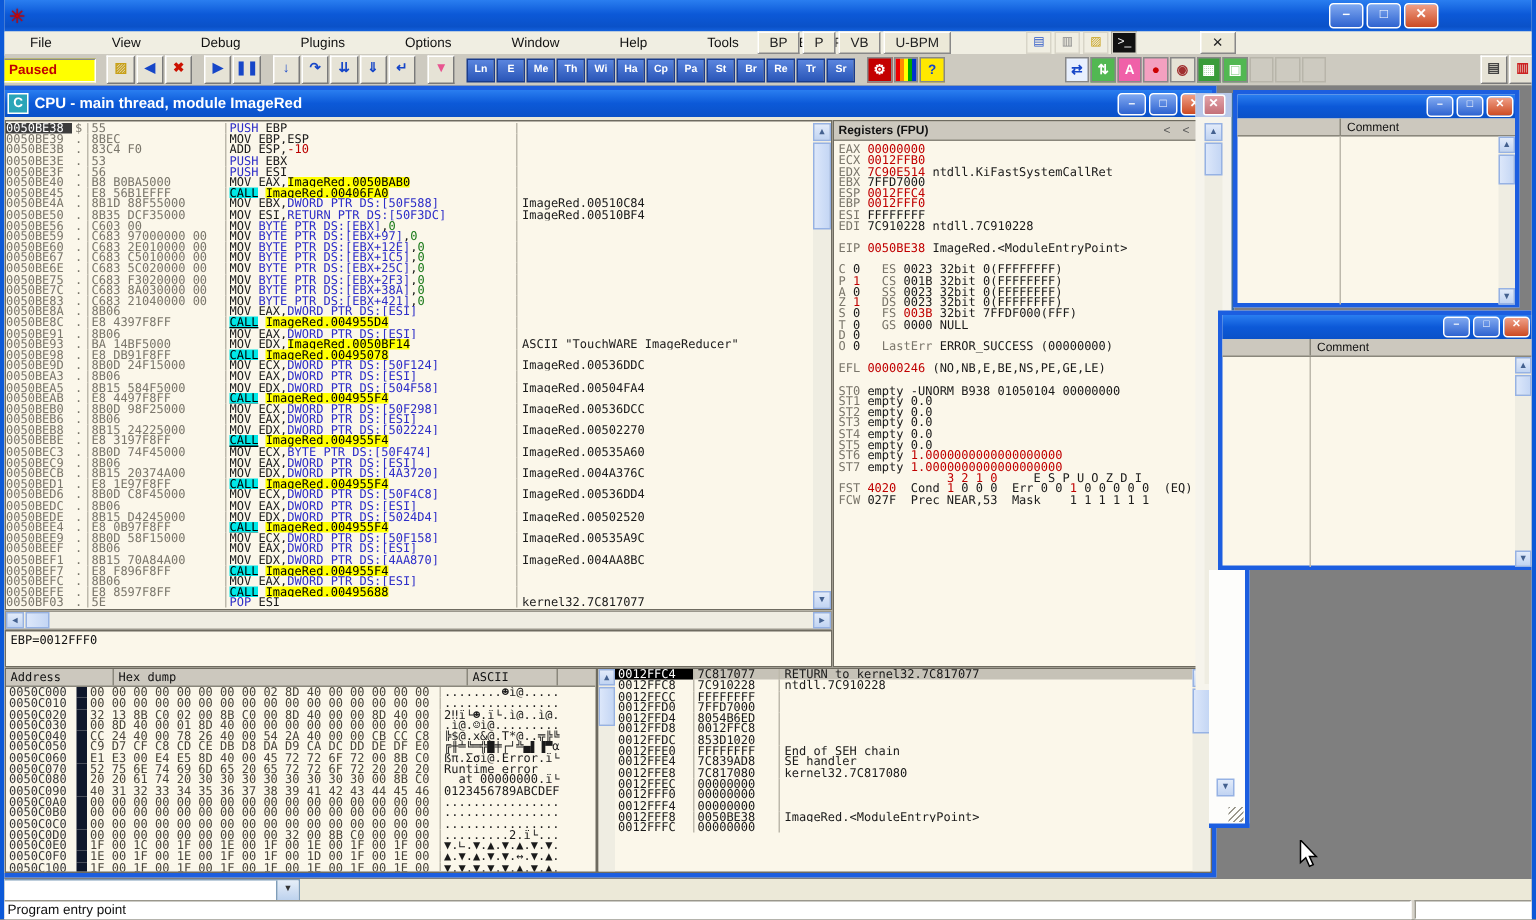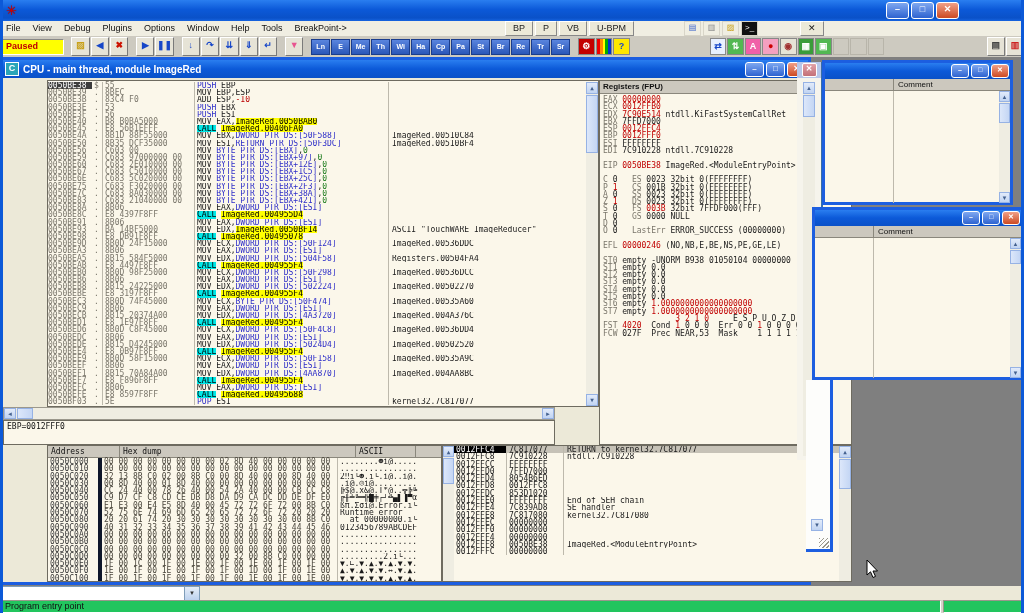--- a/index.html
+++ b/index.html
@@ -15,21 +15,21 @@
   .app-icon{color:#D40000;font-size:13px;line-height:13px;margin-left:3px;text-shadow:0 0 1px #700;}
   .t-btns{margin-left:auto;display:flex;gap:2px;margin-right:62px;}
   .xpbtn{width:21px;height:15px;border-radius:3px;border:1px solid #fff;
     background:linear-gradient(180deg,#7FA8F0,#2E63D0);color:#fff;font-size:9px;line-height:13px;
     text-align:center;font-weight:bold;}
   .xpbtn.close{background:linear-gradient(180deg,#F0A088,#CC4A22);}
 
   
   .menubar{position:absolute;left:-3px;top:21px;width:1024px;height:15px;background:#F0EEE2;
     border-bottom:1px solid #C8C5BA;display:flex;align-items:center;font-size:9px;}
-  .menu-item{padding:0 6px;line-height:15px;color:#111;}
+  .menu-item{padding:0 20px;line-height:15px;color:#111;}
   .menu-right{position:absolute;left:505px;top:0;height:15px;display:flex;align-items:center;}
   .mbtn{font-size:9px;line-height:13px;height:13px;padding:0 7px;margin-right:2px;background:#ECE9D8;
     border:1px solid #fff;border-right-color:#888;border-bottom-color:#888;color:#222;}
   .mico{width:15px;height:13px;margin-right:2px;border:1px solid #D8D5C8;font-size:8px;line-height:12px;text-align:center;}
   .menu-close{margin-left:40px;}
 
   
   .toolbar{position:absolute;left:-3px;top:36px;width:1024px;height:21px;background:#CDCAC0;
     border-bottom:1px solid #9A978C;display:flex;align-items:center;}
   .paused{width:66px;height:14px;background:#FFFF00;border:1px solid #888;border-bottom-color:#fff;border-right-color:#fff;
@@ -59,31 +59,31 @@
   .cpu-window{position:absolute;left:0;top:0;width:811px;height:528px;border:3px solid #1C5EE0;
     background:#ECE9D8;box-sizing:border-box;}
   .cpu-title{height:18px;background:linear-gradient(180deg,#2A7EF0 0%,#0C59D8 50%,#0A51C8 100%);
     display:flex;align-items:center;color:#fff;font-weight:bold;font-size:10px;}
   .cpu-ico{width:12px;height:12px;background:#2AA5B8;border:1px solid #fff;color:#fff;font-size:9px;
     line-height:11px;text-align:center;margin:0 4px 0 2px;font-weight:bold;}
   .cpu-btns{margin-left:auto;display:flex;gap:2px;margin-right:2px;}
   .xpbtn.small{width:17px;height:13px;line-height:11px;font-size:8px;}
   .cpu-body{position:relative;width:805px;height:504px;background:#ECE9D8;}
 
-  .pane{position:absolute;background:#FBF7EA;border:1px solid #6E6B60;box-sizing:border-box;overflow:hidden;margin-left:44px;}
+  .pane{position:absolute;background:#FBF7EA;border:1px solid #6E6B60;box-sizing:border-box;overflow:hidden;}
   .disasm-pane{left:0;top:2px;width:552px;height:327px;}
   .da-rows{position:absolute;left:0;top:1px;right:12px;bottom:0;}
   .da-row{display:flex;height:7.2px;line-height:7.3px;font-size:8px;white-space:pre;}
   .da-a{width:44px;color:#7A766B;flex:none;}
   .da-a.sel{background:#3C3C3C;color:#fff;}
   .da-f{width:11px;color:#7A766B;border-right:1px solid #BDB9AC;flex:none;padding-left:2px;box-sizing:border-box;}
   .da-b{width:92px;color:#7A766B;border-right:1px solid #BDB9AC;flex:none;padding-left:2px;box-sizing:border-box;}
   .da-i{width:194px;color:#1A1A1A;border-right:1px solid #BDB9AC;flex:none;padding-left:2px;box-sizing:border-box;overflow:hidden;}
   .da-c{flex:1;color:#1A1A1A;padding-left:3px;overflow:hidden;}
-  .ic{background:#00E8E8;color:#000;} .iy{background:#FFFF00;color:#000;}
+  .ic{background:#00E8E8;color:#000;text-decoration:underline;} .iy{background:#FFFF00;color:#000;}
   .ib{color:#2E2EC8;} .ig{color:#1A7A1A;} .ir{color:#BB0000;}
 
   
   .sb{position:absolute;background:#EFEDE2;}
   .sb-v{width:12px;}
   .sb-btn{position:absolute;width:12px;height:12px;background:linear-gradient(180deg,#E2EBFA,#C1D4F2);
     border:1px solid #96B2E4;color:#44618F;font-size:6px;line-height:10px;text-align:center;box-sizing:border-box;}
   .sb-thumb{position:absolute;background:linear-gradient(90deg,#DCE7FA,#C4D6F4);border:1px solid #96B2E4;box-sizing:border-box;}
   .da-vscroll{right:0;top:1px;bottom:0;}
   .hscroll{left:0;top:329px;width:552px;height:13px;background:#EFEDE2;position:absolute;border:1px solid #9A978C;box-sizing:border-box;}
@@ -100,21 +100,21 @@
   .reg-lines{padding:2px 0 0 3px;}
   .reg-line{height:7.3px;line-height:7.4px;font-size:8px;white-space:pre;}
   .seg-k{color:#1A1A1A;} .seg-g{color:#7A766B;} .seg-r{color:#C00000;}
 
   
   .dump-pane{left:0;top:367px;width:395px;height:137px;}
   .grid-head{display:flex;height:11px;background:#CCC8BE;border-bottom:1px solid #8A877C;
     font-size:8px;line-height:11px;color:#111;white-space:pre;}
   .gh-c{border-right:1px solid #8A877C;padding-left:3px;box-sizing:border-box;flex:none;}
   .du-row{display:flex;height:7.3px;line-height:7.4px;font-size:8px;white-space:pre;}
-  .du-a{width:54px;color:#3A3A3A;border-right:4px solid #0f172a;flex:none;padding-left:2px;box-sizing:border-box;}
+  .du-a{width:54px;color:#3A3A3A;border-right:7px solid #0f172a;flex:none;padding-left:2px;box-sizing:border-box;}
   .du-h{width:236px;color:#4A463C;border-right:1px solid #BDB9AC;flex:none;padding-left:2px;box-sizing:border-box;}
   .du-t{flex:1;color:#1A1A1A;padding-left:2px;overflow:hidden;}
 
   
   .stack-pane{left:395px;top:367px;width:410px;height:137px;}
   .st-rows{position:absolute;left:11px;top:0;right:12px;bottom:0;}
   .st-row{display:flex;height:7.3px;line-height:7.4px;font-size:8px;white-space:pre;}
   .st-row.hl{background:#C6C2B7;}
   .st-a{width:52px;color:#1A1A1A;flex:none;padding-left:2px;box-sizing:border-box;}
   .st-a.sel{background:#000;color:#fff;}
@@ -147,21 +147,21 @@
     border-right:3px solid #1C5EE0;border-bottom:3px solid #1C5EE0;box-sizing:border-box;}
   .grip{position:absolute;right:1px;bottom:1px;width:10px;height:10px;
     background:repeating-linear-gradient(135deg,#9A978C 0 1px,transparent 1px 3px);}
 
   
   .cursor{position:absolute;left:866px;top:503px;width:14px;height:21px;z-index:50;}
 
   
   .statusbar{position:absolute;left:-3px;top:600px;width:1024px;height:13px;background:#D6D2C9;display:flex;font-size:9px;}
   .status-cell{border:1px solid #9A978C;border-bottom-color:#fff;border-right-color:#fff;
-    background:#22c55e;line-height:11px;padding-left:4px;color:#111;box-sizing:border-box;}
+    background:#ffffff;line-height:11px;padding-left:4px;color:#111;box-sizing:border-box;}
   .status-left{width:941px;}
   .status-right{flex:1;margin-left:2px;}
 </style>
 </head>
 <body>
 
 <div class="screen">
 
   <div class="titlebar">
     <span class="app-icon">✳</span>
@@ -283,21 +283,21 @@
               <div class="da-row"><span class="da-a">0050BE75</span><span class="da-f">.</span><span class="da-b">C683 F3020000 00</span><span class="da-i">MOV <span class="ib">BYTE PTR DS:[EBX+2F3]</span>,<span class="ig">0</span></span><span class="da-c"></span></div>
               <div class="da-row"><span class="da-a">0050BE7C</span><span class="da-f">.</span><span class="da-b">C683 8A030000 00</span><span class="da-i">MOV <span class="ib">BYTE PTR DS:[EBX+38A]</span>,<span class="ig">0</span></span><span class="da-c"></span></div>
               <div class="da-row"><span class="da-a">0050BE83</span><span class="da-f">.</span><span class="da-b">C683 21040000 00</span><span class="da-i">MOV <span class="ib">BYTE PTR DS:[EBX+421]</span>,<span class="ig">0</span></span><span class="da-c"></span></div>
               <div class="da-row"><span class="da-a">0050BE8A</span><span class="da-f">.</span><span class="da-b">8B06</span><span class="da-i">MOV EAX,<span class="ib">DWORD PTR DS:[ESI]</span></span><span class="da-c"></span></div>
               <div class="da-row"><span class="da-a">0050BE8C</span><span class="da-f">.</span><span class="da-b">E8 4397F8FF</span><span class="da-i"><span class="ic">CALL</span> <span class="iy">ImageRed.004955D4</span></span><span class="da-c"></span></div>
               <div class="da-row"><span class="da-a">0050BE91</span><span class="da-f">.</span><span class="da-b">8B06</span><span class="da-i">MOV EAX,<span class="ib">DWORD PTR DS:[ESI]</span></span><span class="da-c"></span></div>
               <div class="da-row"><span class="da-a">0050BE93</span><span class="da-f">.</span><span class="da-b">BA 14BF5000</span><span class="da-i">MOV EDX,<span class="iy">ImageRed.0050BF14</span></span><span class="da-c">ASCII "TouchWARE ImageReducer"</span></div>
               <div class="da-row"><span class="da-a">0050BE98</span><span class="da-f">.</span><span class="da-b">E8 DB91F8FF</span><span class="da-i"><span class="ic">CALL</span> <span class="iy">ImageRed.00495078</span></span><span class="da-c"></span></div>
               <div class="da-row"><span class="da-a">0050BE9D</span><span class="da-f">.</span><span class="da-b">8B0D 24F15000</span><span class="da-i">MOV ECX,<span class="ib">DWORD PTR DS:[50F124]</span></span><span class="da-c">ImageRed.00536DDC</span></div>
               <div class="da-row"><span class="da-a">0050BEA3</span><span class="da-f">.</span><span class="da-b">8B06</span><span class="da-i">MOV EAX,<span class="ib">DWORD PTR DS:[ESI]</span></span><span class="da-c"></span></div>
-              <div class="da-row"><span class="da-a">0050BEA5</span><span class="da-f">.</span><span class="da-b">8B15 584F5000</span><span class="da-i">MOV EDX,<span class="ib">DWORD PTR DS:[504F58]</span></span><span class="da-c">Registers.00504FA4</span></div>
+              <div class="da-row"><span class="da-a">0050BEA5</span><span class="da-f">.</span><span class="da-b">8B15 584F5000</span><span class="da-i">MOV EDX,<span class="ib">DWORD PTR DS:[504F58]</span></span><span class="da-c">ImageRed.00504FA4</span></div>
               <div class="da-row"><span class="da-a">0050BEAB</span><span class="da-f">.</span><span class="da-b">E8 4497F8FF</span><span class="da-i"><span class="ic">CALL</span> <span class="iy">ImageRed.004955F4</span></span><span class="da-c"></span></div>
               <div class="da-row"><span class="da-a">0050BEB0</span><span class="da-f">.</span><span class="da-b">8B0D 98F25000</span><span class="da-i">MOV ECX,<span class="ib">DWORD PTR DS:[50F298]</span></span><span class="da-c">ImageRed.00536DCC</span></div>
               <div class="da-row"><span class="da-a">0050BEB6</span><span class="da-f">.</span><span class="da-b">8B06</span><span class="da-i">MOV EAX,<span class="ib">DWORD PTR DS:[ESI]</span></span><span class="da-c"></span></div>
               <div class="da-row"><span class="da-a">0050BEB8</span><span class="da-f">.</span><span class="da-b">8B15 24225000</span><span class="da-i">MOV EDX,<span class="ib">DWORD PTR DS:[502224]</span></span><span class="da-c">ImageRed.00502270</span></div>
               <div class="da-row"><span class="da-a">0050BEBE</span><span class="da-f">.</span><span class="da-b">E8 3197F8FF</span><span class="da-i"><span class="ic">CALL</span> <span class="iy">ImageRed.004955F4</span></span><span class="da-c"></span></div>
               <div class="da-row"><span class="da-a">0050BEC3</span><span class="da-f">.</span><span class="da-b">8B0D 74F45000</span><span class="da-i">MOV ECX,<span class="ib">BYTE PTR DS:[50F474]</span></span><span class="da-c">ImageRed.00535A60</span></div>
               <div class="da-row"><span class="da-a">0050BEC9</span><span class="da-f">.</span><span class="da-b">8B06</span><span class="da-i">MOV EAX,<span class="ib">DWORD PTR DS:[ESI]</span></span><span class="da-c"></span></div>
               <div class="da-row"><span class="da-a">0050BECB</span><span class="da-f">.</span><span class="da-b">8B15 20374A00</span><span class="da-i">MOV EDX,<span class="ib">DWORD PTR DS:[4A3720]</span></span><span class="da-c">ImageRed.004A376C</span></div>
               <div class="da-row"><span class="da-a">0050BED1</span><span class="da-f">.</span><span class="da-b">E8 1E97F8FF</span><span class="da-i"><span class="ic">CALL</span> <span class="iy">ImageRed.004955F4</span></span><span class="da-c"></span></div>
               <div class="da-row"><span class="da-a">0050BED6</span><span class="da-f">.</span><span class="da-b">8B0D C8F45000</span><span class="da-i">MOV ECX,<span class="ib">DWORD PTR DS:[50F4C8]</span></span><span class="da-c">ImageRed.00536DD4</span></div>

